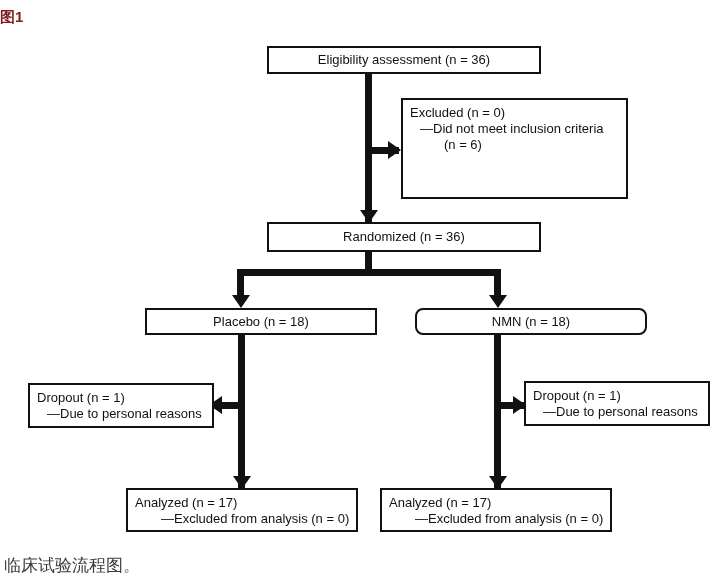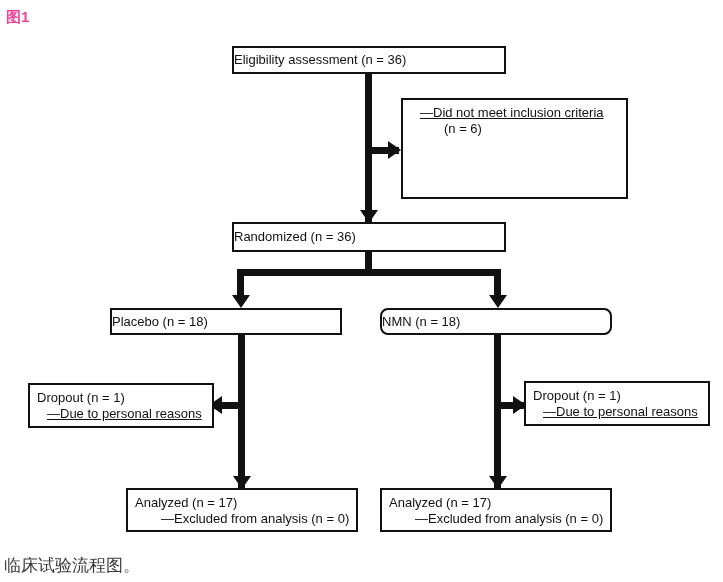--- a/index.html
+++ b/index.html
@@ -15,26 +15,26 @@
   #figure-root {
     position: relative;
     width: 723px;
     height: 582px;
     background: #ffffff;
     overflow: hidden;
   }
   
   .fig-label {
     position: absolute;
-    left: 6px;
+    left: 0;
     top: 8px;
     font-size: 15px;
     font-weight: bold;
     letter-spacing: 0px;
-    color: #ec4899;
+    color: #7f1d1d;
   }
   .fig-caption {
     position: absolute;
     left: 4px;
     top: 554px;
     font-size: 17px;
     color: #3a3a3a;
   }
   
   .node {
@@ -43,33 +43,34 @@
     border: 2px solid #111111;
     background: #ffffff;
     font-size: 13px;
     line-height: 16px;
     color: #111111;
     z-index: 3;
   }
   .node.center {
     display: flex;
     align-items: center;
-    justify-content: flex-start;
+    justify-content: center;
     text-align: center;
+    margin-left: 35px;
   }
   .node.left {
     display: block;
     text-align: left;
     padding: 5px 6px 4px 7px;
   }
   .node .ln {
     display: block;
     white-space: nowrap;
   }
-  .indent1 { padding-left: 10px; text-decoration: underline; }
+  .indent1 { padding-left: 10px; }
   .indent2 { padding-left: 34px; }
   .indent3 { padding-left: 26px; }
 
   
   .vline, .hline {
     position: absolute;
     background: #111111;
     z-index: 1;
   }
   .arrow-down, .arrow-right, .arrow-left {
@@ -105,20 +106,21 @@
     <span class="ln">Eligibility assessment (n = 36)</span>
   </div>
 
   <div class="vline" style="left:365px; top:74px; width:7px; height:148px;"></div>
   <div class="arrow-down" style="left:360px; top:210px;"></div>
 
   <div class="hline" style="left:369px; top:147px; width:30px; height:7px;"></div>
   <div class="arrow-right" style="left:388px; top:141px;"></div>
 
   <div class="node left" style="left:401px; top:98px; width:227px; height:101px;">
+    <span class="ln">Excluded (n = 0)</span>
     <span class="ln indent1">—Did not meet inclusion criteria</span>
     <span class="ln indent2">(n = 6)</span>
   </div>
 
   <div class="node center" style="left:232px; top:222px; width:274px; height:30px;">
     <span class="ln">Randomized (n = 36)</span>
   </div>
 
   <div class="vline" style="left:365px; top:252px; width:7px; height:22px;"></div>
   <div class="hline" style="left:237px; top:269px; width:264px; height:7px;"></div>

